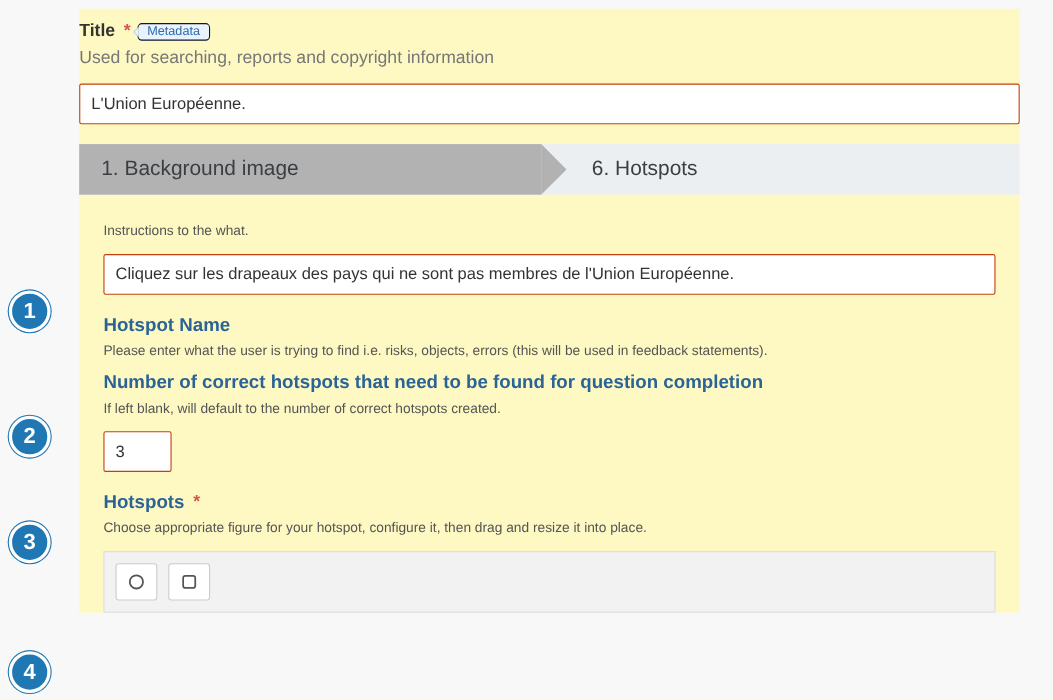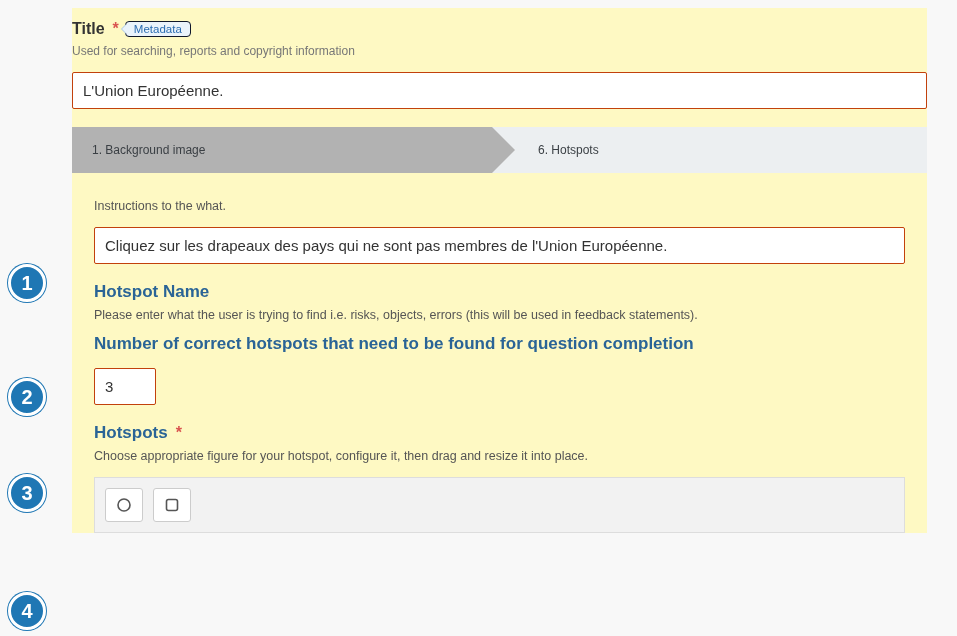--- a/index.html
+++ b/index.html
@@ -6,25 +6,25 @@
   body { font-family: "Segoe UI", Arial, sans-serif; background: #f8f8f8; color: #333; }
   .page { position: relative; width: 957px; height: 636px; margin: 0 auto; background: #f8f8f8; }
   .form-panel { position: absolute; left: 48px; top: 8px; right: 30px; background: #fef9c3; margin-left: 24px; }
   .section { padding: 10px 0 4px 0; }
   .title-row { display: flex; align-items: center; gap: 6px; }
   .title-label { font-size: 16px; font-weight: 600; color: #333; }
   .req { color: #d9534f; font-weight: bold; margin-left: 2px; }
   .metadata-badge { display: inline-flex; align-items: center; padding: 1px 8px; font-size: 11.5px; color: #2b6cb0; background: #eaf3fb; border: 1px solid #0f172a; border-radius: 4px; cursor: pointer; position: relative; }
   .metadata-badge::before { content: ""; position: absolute; left: -5px; top: 50%; transform: translateY(-50%); width: 0; height: 0; border-top: 5px solid transparent; border-bottom: 5px solid transparent; border-right: 5px solid #a9c7e4; }
   .metadata-badge::after { content: ""; position: absolute; left: -3.5px; top: 50%; transform: translateY(-50%); width: 0; height: 0; border-top: 4px solid transparent; border-bottom: 4px solid transparent; border-right: 4px solid #eaf3fb; }
-  .hint { font-size: 12px; color: #777; margin-top: 6px; }
+  .hint { font-size: 16px; color: #777; margin-top: 6px; }
   .text-input { width: 100%; padding: 9px 10px; font-size: 15px; border: 1px solid #c2410c; border-radius: 2px; color: #333; background: #fff; margin-top: 14px; }
   .text-input.small { width: 62px; }
   .wizard { display: flex; margin-top: 18px; height: 46px; background: #eceff1; }
-  .wizard-step { display: flex; align-items: center; padding: 0 30px 0 20px; font-size: 12px; color: #3a3f44; position: relative; cursor: pointer; }
+  .wizard-step { display: flex; align-items: center; padding: 0 30px 0 20px; font-size: 19px; color: #3a3f44; position: relative; cursor: pointer; }
   .wizard-step.active { background: #b2b2b2; color: #3a3f44; flex: 0 0 auto; width: 420px; }
   .wizard-step.active::after { content: ""; position: absolute; right: -23px; top: 0; width: 0; height: 0; border-top: 23px solid transparent; border-bottom: 23px solid transparent; border-left: 23px solid #b2b2b2; z-index: 2; }
   .wizard-step.inactive { flex: 1; padding-left: 46px; }
   .content { padding: 20px 22px 0 22px; }
   .field-title { font-size: 17px; font-weight: 700; color: #2a6496; }
   .field-hint { font-size: 12.5px; color: #555; margin-top: 6px; }
   .field-block { margin-bottom: 18px; }
   .shape-bar { display: flex; align-items: center; gap: 10px; background: #f2f2f2; padding: 10px; border: 1px solid #ddd; margin-top: 14px; }
   .shape-btn { display:flex;align-items:center;justify-content:center; width: 38px; height: 34px; background: #fff; border: 1px solid #ccc; border-radius: 3px; cursor: pointer; color:#555; }
   .annot { position: absolute; width: 38px; height: 38px; border-radius: 50%; background: #1f77b4; color: #fff; display: flex; align-items: center; justify-content: center; font-size: 20px; font-weight: 700; border: 3px solid #fff; box-shadow: 0 0 0 1px #1f77b4; }
@@ -59,20 +59,21 @@
         <input type="text" class="text-input" value="Cliquez sur les drapeaux des pays qui ne sont pas membres de l'Union Européenne." style="">
       </div>
 
       <div class="field-block">
         <div class="field-title">Hotspot Name</div>
         <div class="field-hint">Please enter what the user is trying to find i.e. risks, objects, errors (this will be used in feedback statements).</div>
       </div>
 
       <div class="field-block" style="margin-top:-6px;">
         <div class="field-title">Number of correct hotspots that need to be found for question completion</div>
+        <div class="field-hint">If left blank, will default to the number of correct hotspots created.</div>
         <input type="text" class="text-input small" value="3" style="">
       </div>
 
       <div class="field-block" style="margin-bottom:0;">
         <div class="title-row">
           <span class="field-title">Hotspots</span>
           <span class="req">*</span>
         </div>
         <div class="field-hint">Choose appropriate figure for your hotspot, configure it, then drag and resize it into place.</div>
         <div class="shape-bar">

